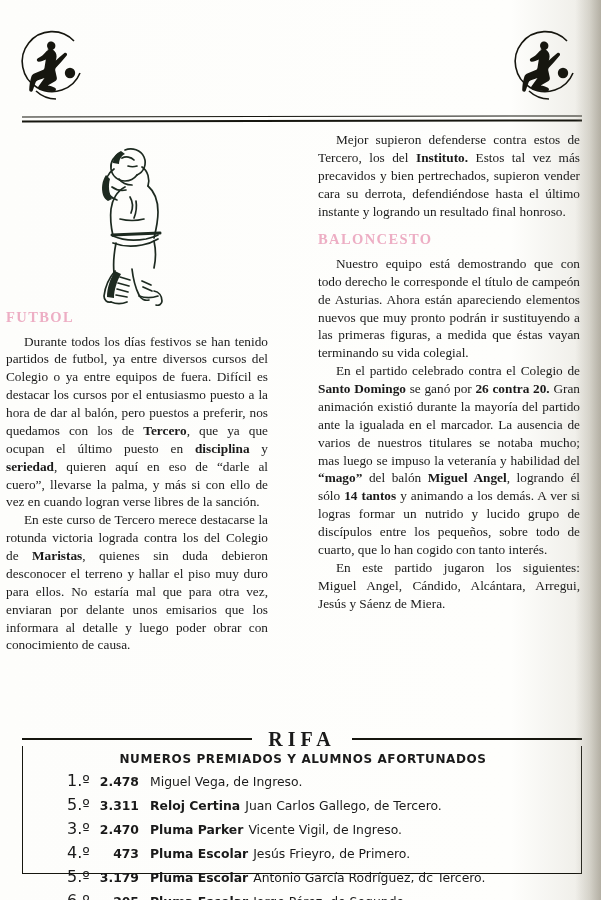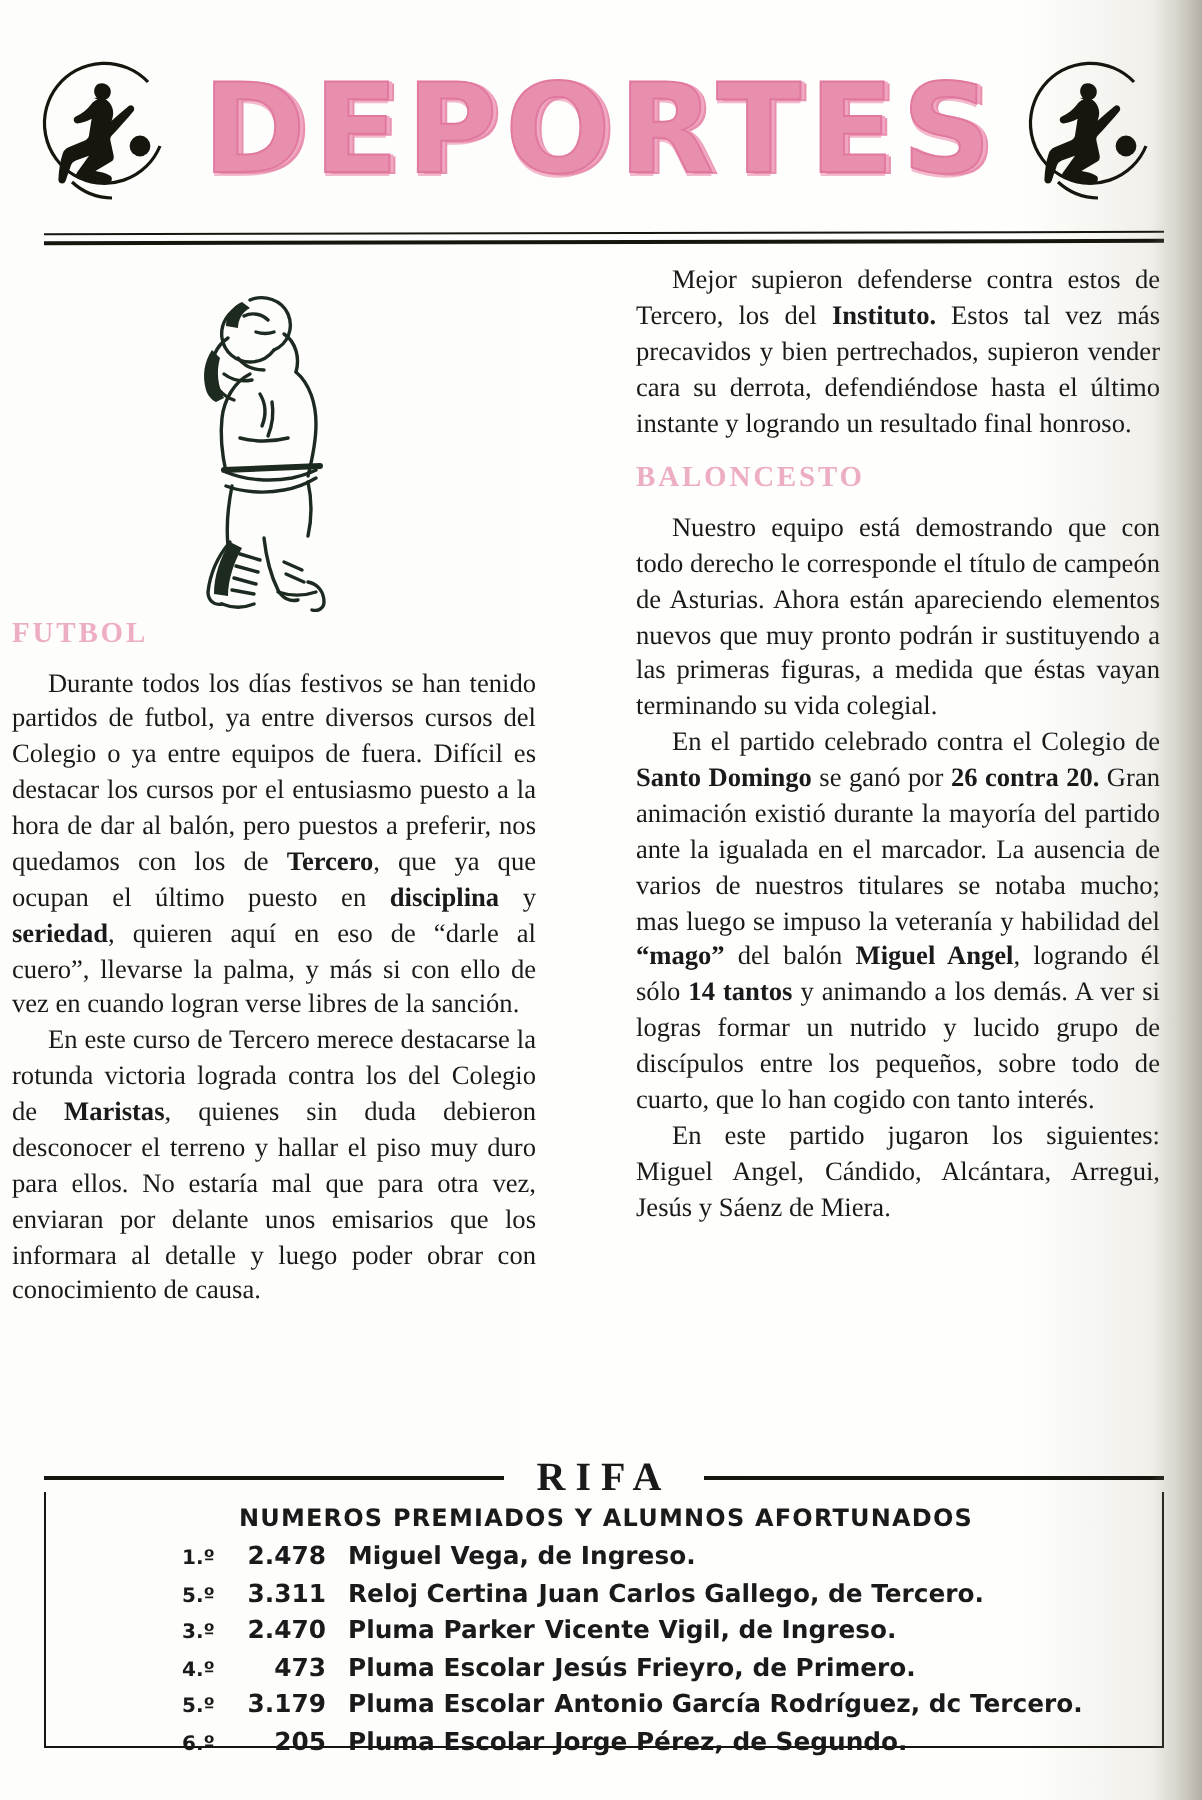--- a/index.html
+++ b/index.html
@@ -195,36 +195,35 @@
   }
   .rifa-row {
     display: flex;
     align-items: baseline;
     white-space: nowrap;
   }
   .r-ord {
     width: 26px;
     flex: 0 0 26px;
     text-align: left;
-    font-weight: 700;
-    font-size: 10px;
-    margin-left: 24px;
+    font-weight: 400;
+    font-size: 16px;
   }
   .r-num {
     width: 46px;
     flex: 0 0 46px;
     text-align: right;
     font-weight: 700;
     margin-right: 11px;
   }
   .r-prize {
     font-weight: 700;
     margin-right: 5px;
   }
-  .r-person { font-weight: 700; }
+  .r-person { font-weight: 400; }
 
   .edge-shadow {
     position: absolute;
     top: 0;
     right: 0;
     width: 26px;
     height: 900px;
     background: linear-gradient(to right, rgba(180,176,163,0) 0%, rgba(168,163,148,0.30) 55%, rgba(140,134,119,0.55) 100%);
     pointer-events: none;
   }
@@ -239,21 +238,20 @@
     <div class="player-badge">
       <svg viewBox="0 0 76 76" xmlns="http://www.w3.org/2000/svg">
         <path d="M58 12 A30 30 0 1 0 64 44" fill="none" stroke="#16160f" stroke-width="1.6"></path>
         <path d="M20 62 A30 30 0 0 0 40 70" fill="none" stroke="#16160f" stroke-width="1.6"></path>
         <path d="M33 13 c3.6,-1.6 7.4,1.6 6.2,5.2 c-1,3.2 -5.4,3.8 -7.2,1.2 c-1.6,-2.2 -1,-5.2 1,-6.4 z" fill="#16160f"></path>
         <path d="M31 20 c4,-1 7,0.6 8.6,3.6 c1.4,2.6 1.2,5.2 0.2,7.8 c2.6,-2.4 5.6,-5 8.6,-7.4 c1.6,-1.2 3.6,1 2.3,2.6 c-3.4,4.2 -7.2,8.2 -10.8,12.2 c-0.6,0.7 -0.9,1.5 -0.7,2.4 l1.6,7.4 c0.3,1.5 -0.1,2.6 -1.3,3.3 l-7.8,4.6 c2.4,0.4 5,1 7.2,2.2 c1.9,1 1.1,3.8 -1,3.6 c-4.6,-0.4 -9.4,-0.8 -13.8,-1.6 c-1.9,-0.3 -2.6,-2 -1.6,-3.4 l6,-8.4 l-6.6,2.4 c-1.2,0.5 -2.1,1.4 -2.5,2.6 l-2.6,7.6 c-0.7,2 -3.7,1.5 -3.6,-0.7 c0.2,-4.4 0.8,-9.2 2.2,-13.2 c0.5,-1.4 1.5,-2.4 2.9,-3 l8.4,-3.5 c1,-0.4 1.6,-1.2 1.8,-2.3 l1.3,-8.4 c-2.2,1.2 -4.6,2.1 -7,2.3 c-2,0.2 -2.7,-2.5 -0.9,-3.4 c3,-1.4 5.6,-3.4 7.6,-6 c0.9,-1.2 1.9,-2.1 3.3,-2.5 z" fill="#16160f"></path>
         <circle cx="54" cy="44" r="5.2" fill="#16160f"></circle>
       </svg>
     </div>
 
-    <div class="masthead-title">DEPORTES</div>
 
     <div class="player-badge">
       <svg viewBox="0 0 76 76" xmlns="http://www.w3.org/2000/svg">
         <path d="M58 12 A30 30 0 1 0 64 44" fill="none" stroke="#16160f" stroke-width="1.6"></path>
         <path d="M20 62 A30 30 0 0 0 40 70" fill="none" stroke="#16160f" stroke-width="1.6"></path>
         <path d="M33 13 c3.6,-1.6 7.4,1.6 6.2,5.2 c-1,3.2 -5.4,3.8 -7.2,1.2 c-1.6,-2.2 -1,-5.2 1,-6.4 z" fill="#16160f"></path>
         <path d="M31 20 c4,-1 7,0.6 8.6,3.6 c1.4,2.6 1.2,5.2 0.2,7.8 c2.6,-2.4 5.6,-5 8.6,-7.4 c1.6,-1.2 3.6,1 2.3,2.6 c-3.4,4.2 -7.2,8.2 -10.8,12.2 c-0.6,0.7 -0.9,1.5 -0.7,2.4 l1.6,7.4 c0.3,1.5 -0.1,2.6 -1.3,3.3 l-7.8,4.6 c2.4,0.4 5,1 7.2,2.2 c1.9,1 1.1,3.8 -1,3.6 c-4.6,-0.4 -9.4,-0.8 -13.8,-1.6 c-1.9,-0.3 -2.6,-2 -1.6,-3.4 l6,-8.4 l-6.6,2.4 c-1.2,0.5 -2.1,1.4 -2.5,2.6 l-2.6,7.6 c-0.7,2 -3.7,1.5 -3.6,-0.7 c0.2,-4.4 0.8,-9.2 2.2,-13.2 c0.5,-1.4 1.5,-2.4 2.9,-3 l8.4,-3.5 c1,-0.4 1.6,-1.2 1.8,-2.3 l1.3,-8.4 c-2.2,1.2 -4.6,2.1 -7,2.3 c-2,0.2 -2.7,-2.5 -0.9,-3.4 c3,-1.4 5.6,-3.4 7.6,-6 c0.9,-1.2 1.9,-2.1 3.3,-2.5 z" fill="#16160f"></path>
         <circle cx="54" cy="44" r="5.2" fill="#16160f"></circle>
       </svg>
     </div>

